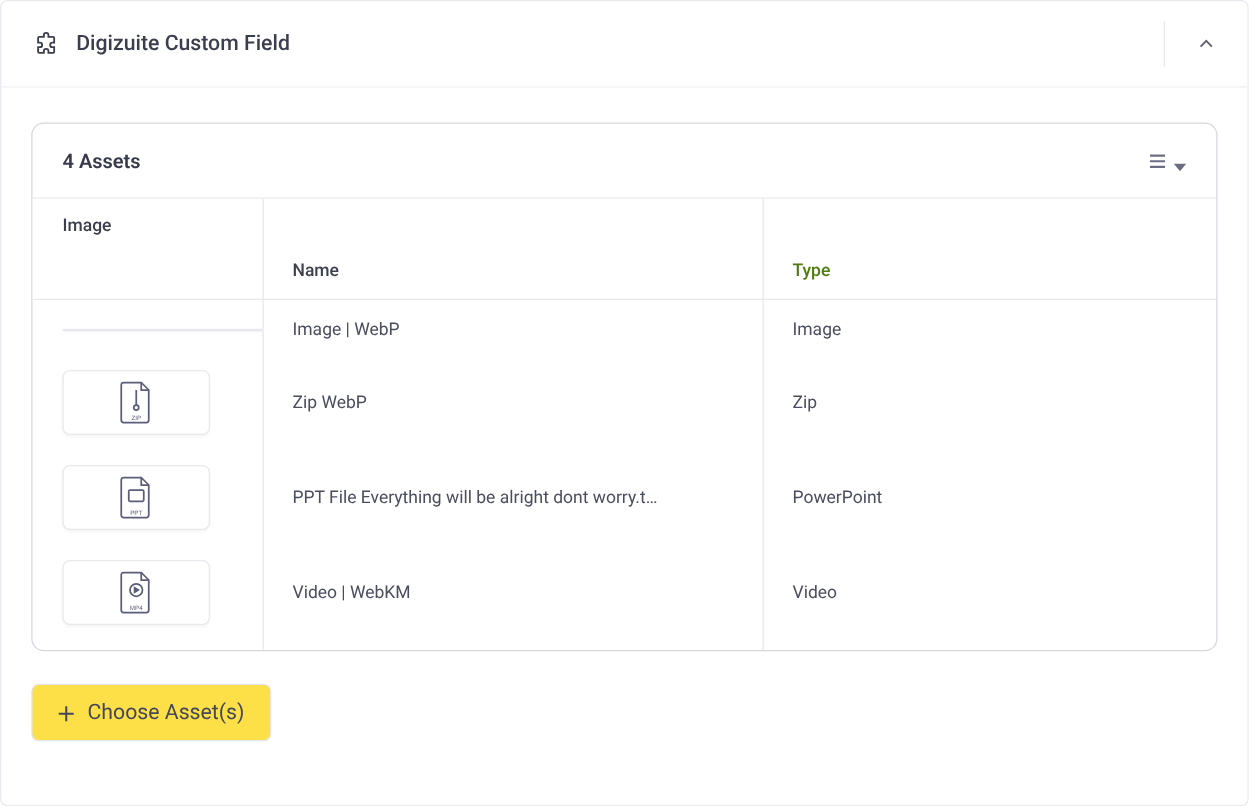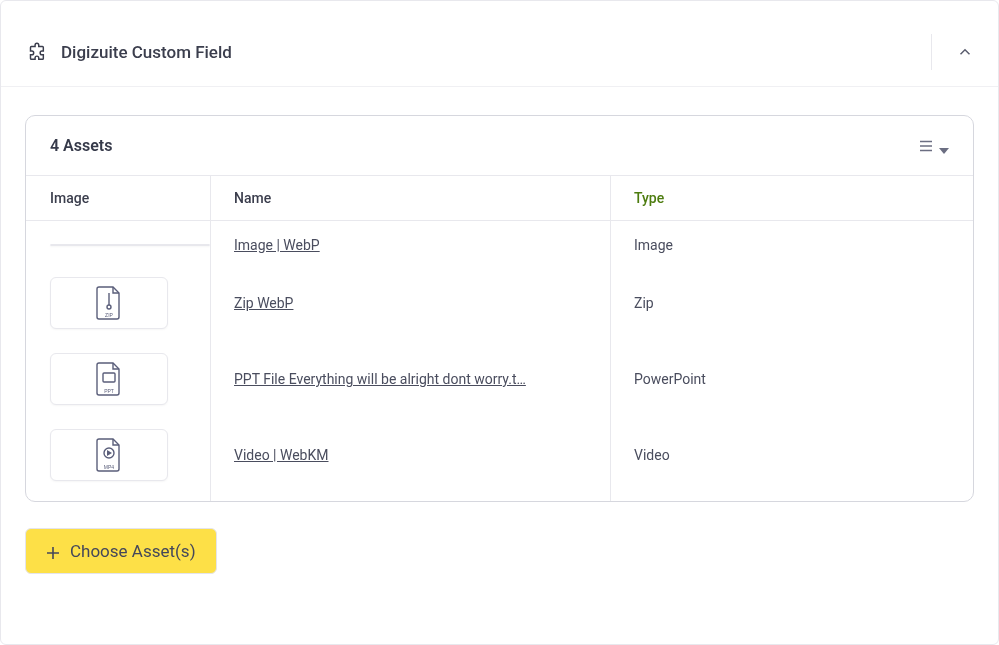--- a/index.html
+++ b/index.html
@@ -19,21 +19,20 @@
       border-radius: 6px;
       width: 999px;
       height: 645px;
       overflow: hidden;
     }
     .panel-header {
       display: flex;
       align-items: center;
       padding: 16px 24px 16px 24px;
       border-bottom: 1px solid #f0f0f3;
-      margin-top: 17px;
     }
     .header-icon {
       width: 22px;
       height: 22px;
       margin-right: 14px;
       color: #3b3e4d;
     }
     .header-title {
       font-size: 17px;
       font-weight: 500;
@@ -179,20 +178,21 @@
       font-family: inherit;
     }
     .plus-icon {
       width: 14px;
       height: 14px;
     }
     .table-header .col-name,
     .table-header .col-type {
       padding-left: 24px;
       border-left: 1px solid #e8e8ed;
+      margin-top: 36px;
     }
     .table-wrap {
       position: relative;
     }
     .vertical-line-1 {
       position: absolute;
       left: 184px;
       top: 0;
       bottom: 0;
       width: 1px;
@@ -201,21 +201,20 @@
     .vertical-line-2 {
       position: absolute;
       left: 584px;
       top: 0;
       bottom: 0;
       width: 1px;
       background: #e8e8ed;
     }
     .table-row .row-name {
       padding-left: 24px;
-      text-decoration: underline;
     }
     .table-row .row-type {
       padding-left: 24px;
     }
   </style>
 </head>
 <body>
 
 <div class="panel">
   <div class="panel-header">

